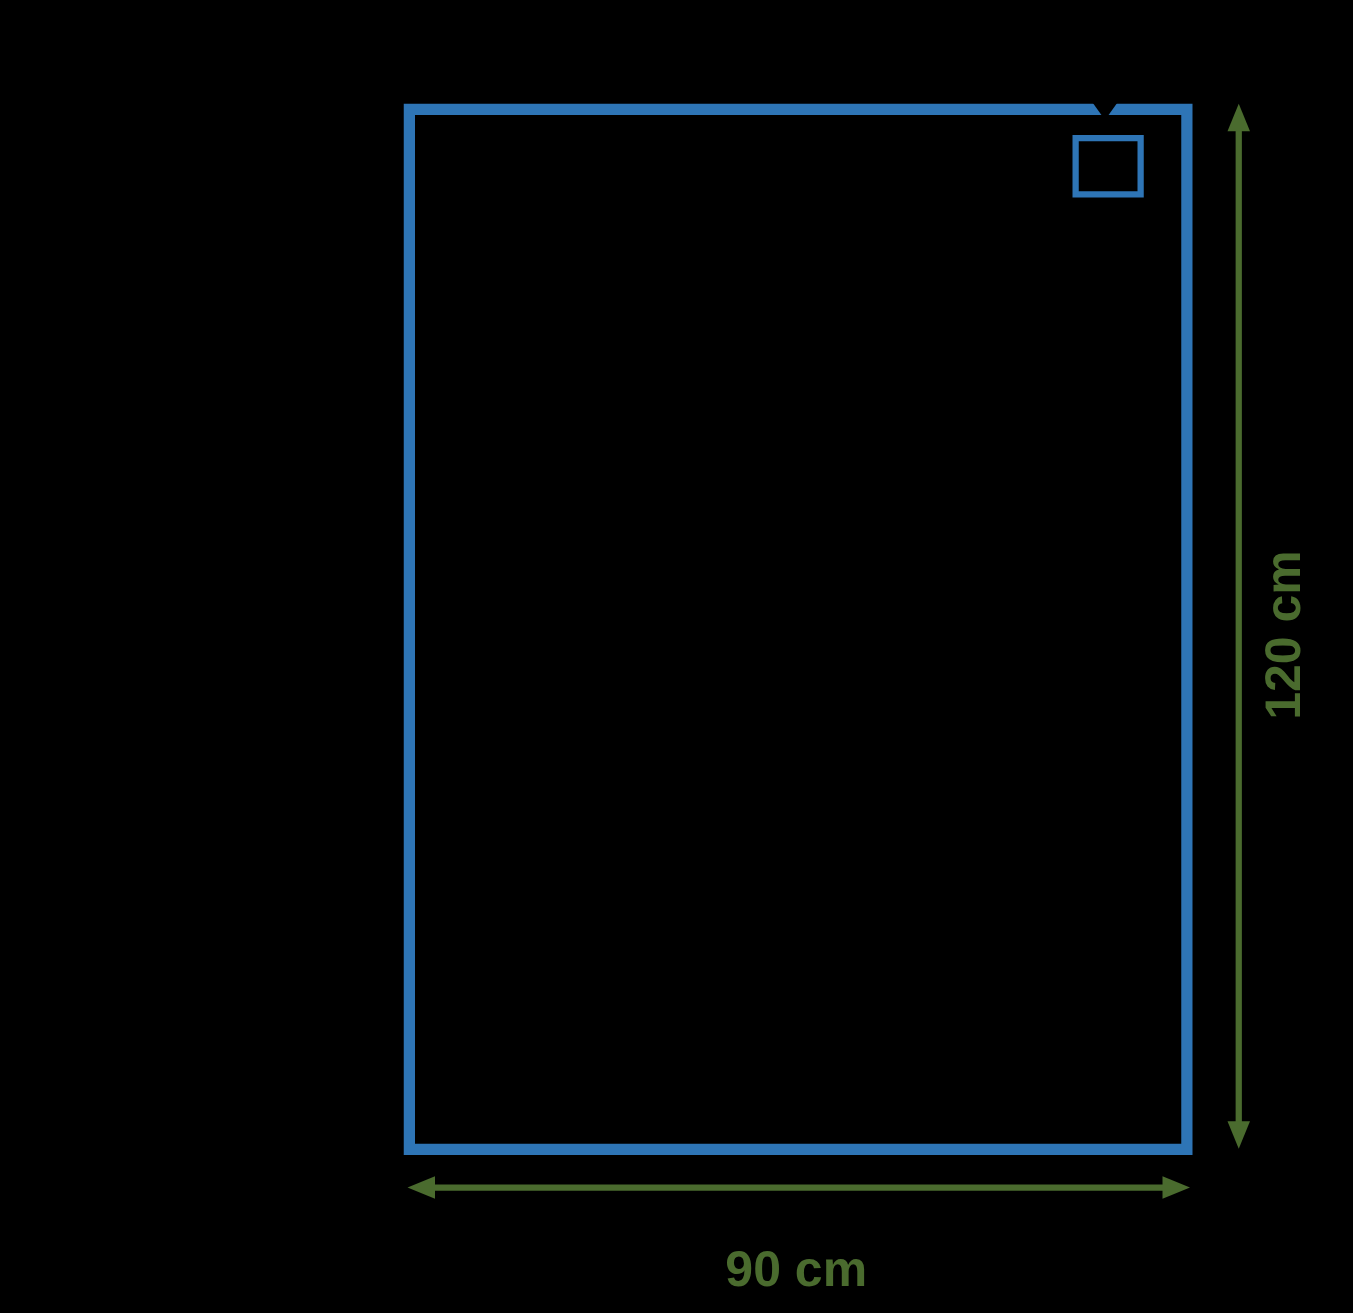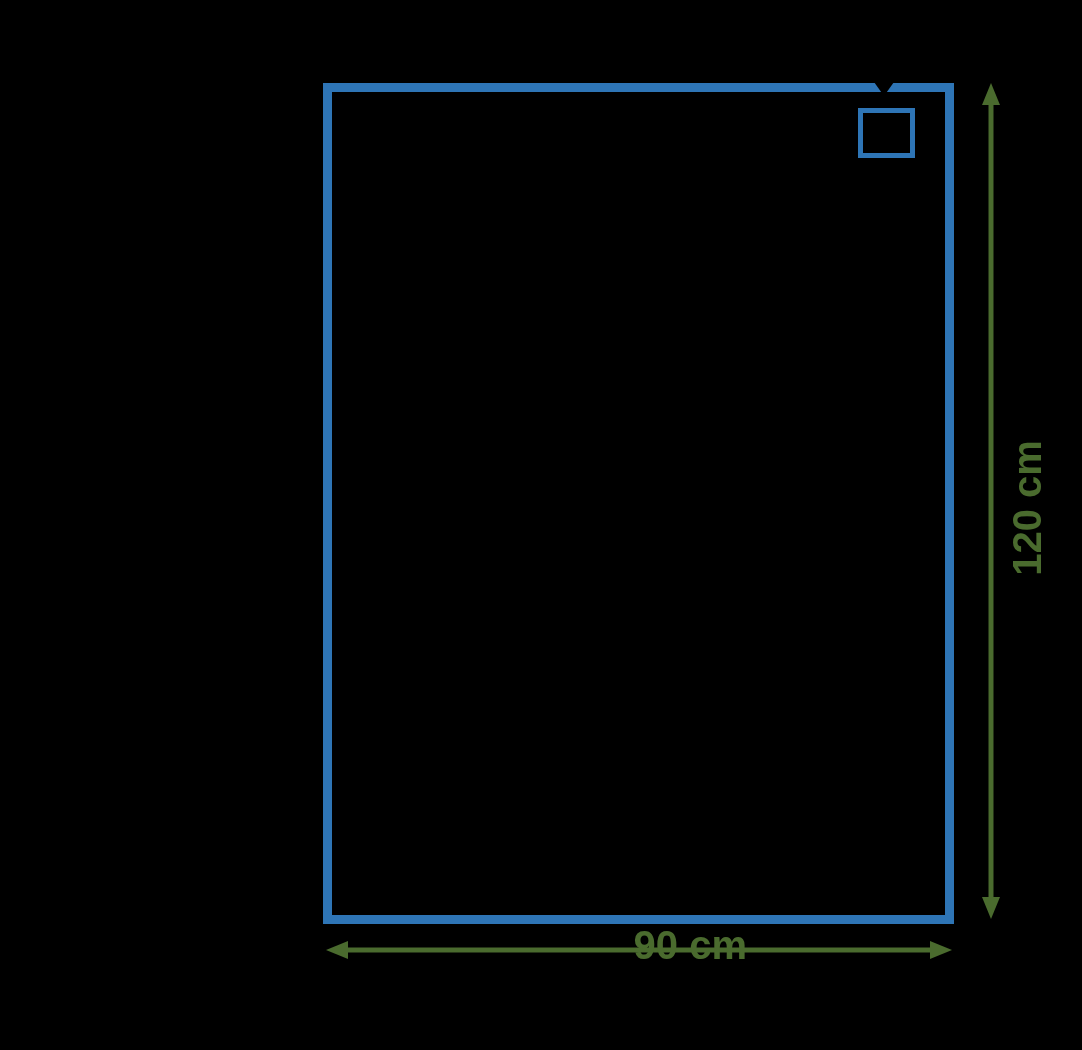--- a/index.html
+++ b/index.html
@@ -55,24 +55,23 @@
   .dim-label.height {
     left: 927px;
     top: 486px;
     width: 200px;
     height: 44px;
     transform: rotate(-90deg);
     transform-origin: 50% 50%;
   }
   .dim-label.width {
     left: 527px;
-    top: 923px;
+    top: 994px;
     width: 220px;
     height: 44px;
-    text-align: right;
   }
 </style>
 </head>
 <body>
 
 <div class="canvas">
 
   <div class="outer-rect"></div>
 
   <div class="inner-square"></div>

